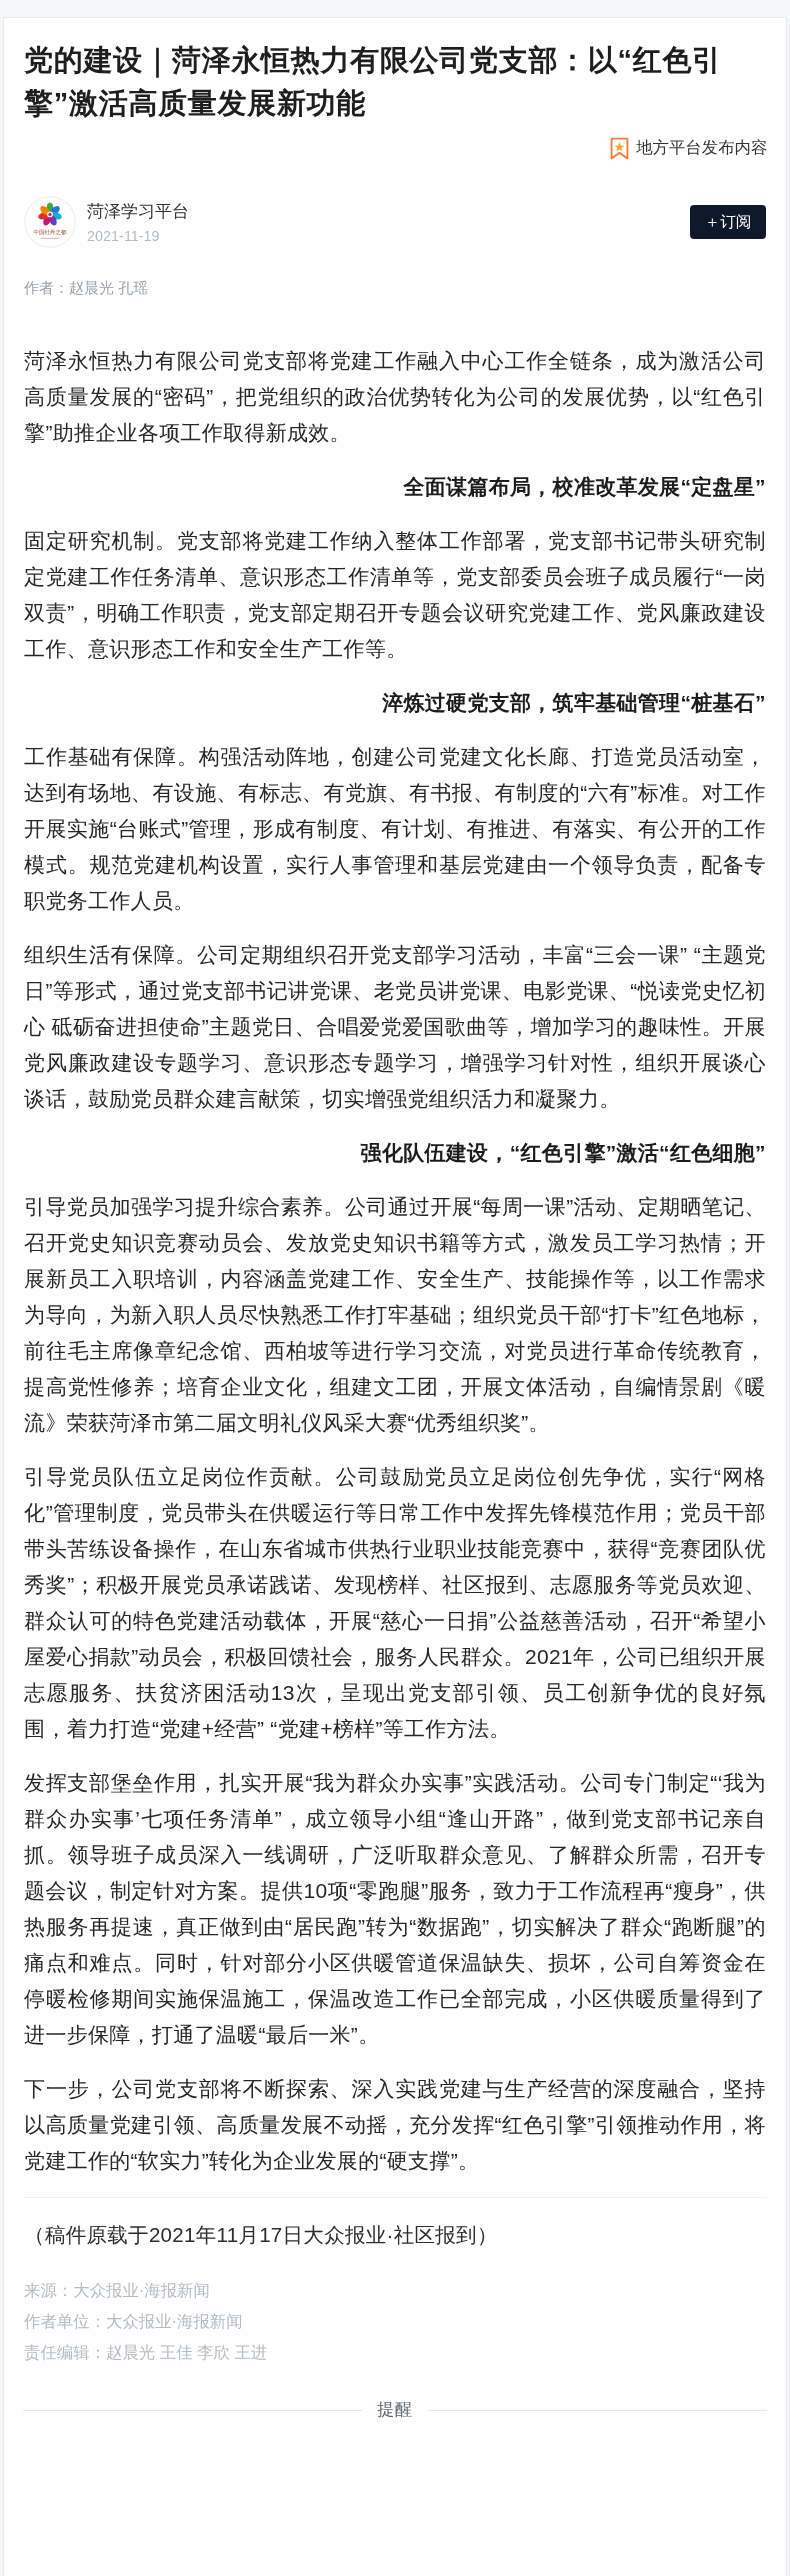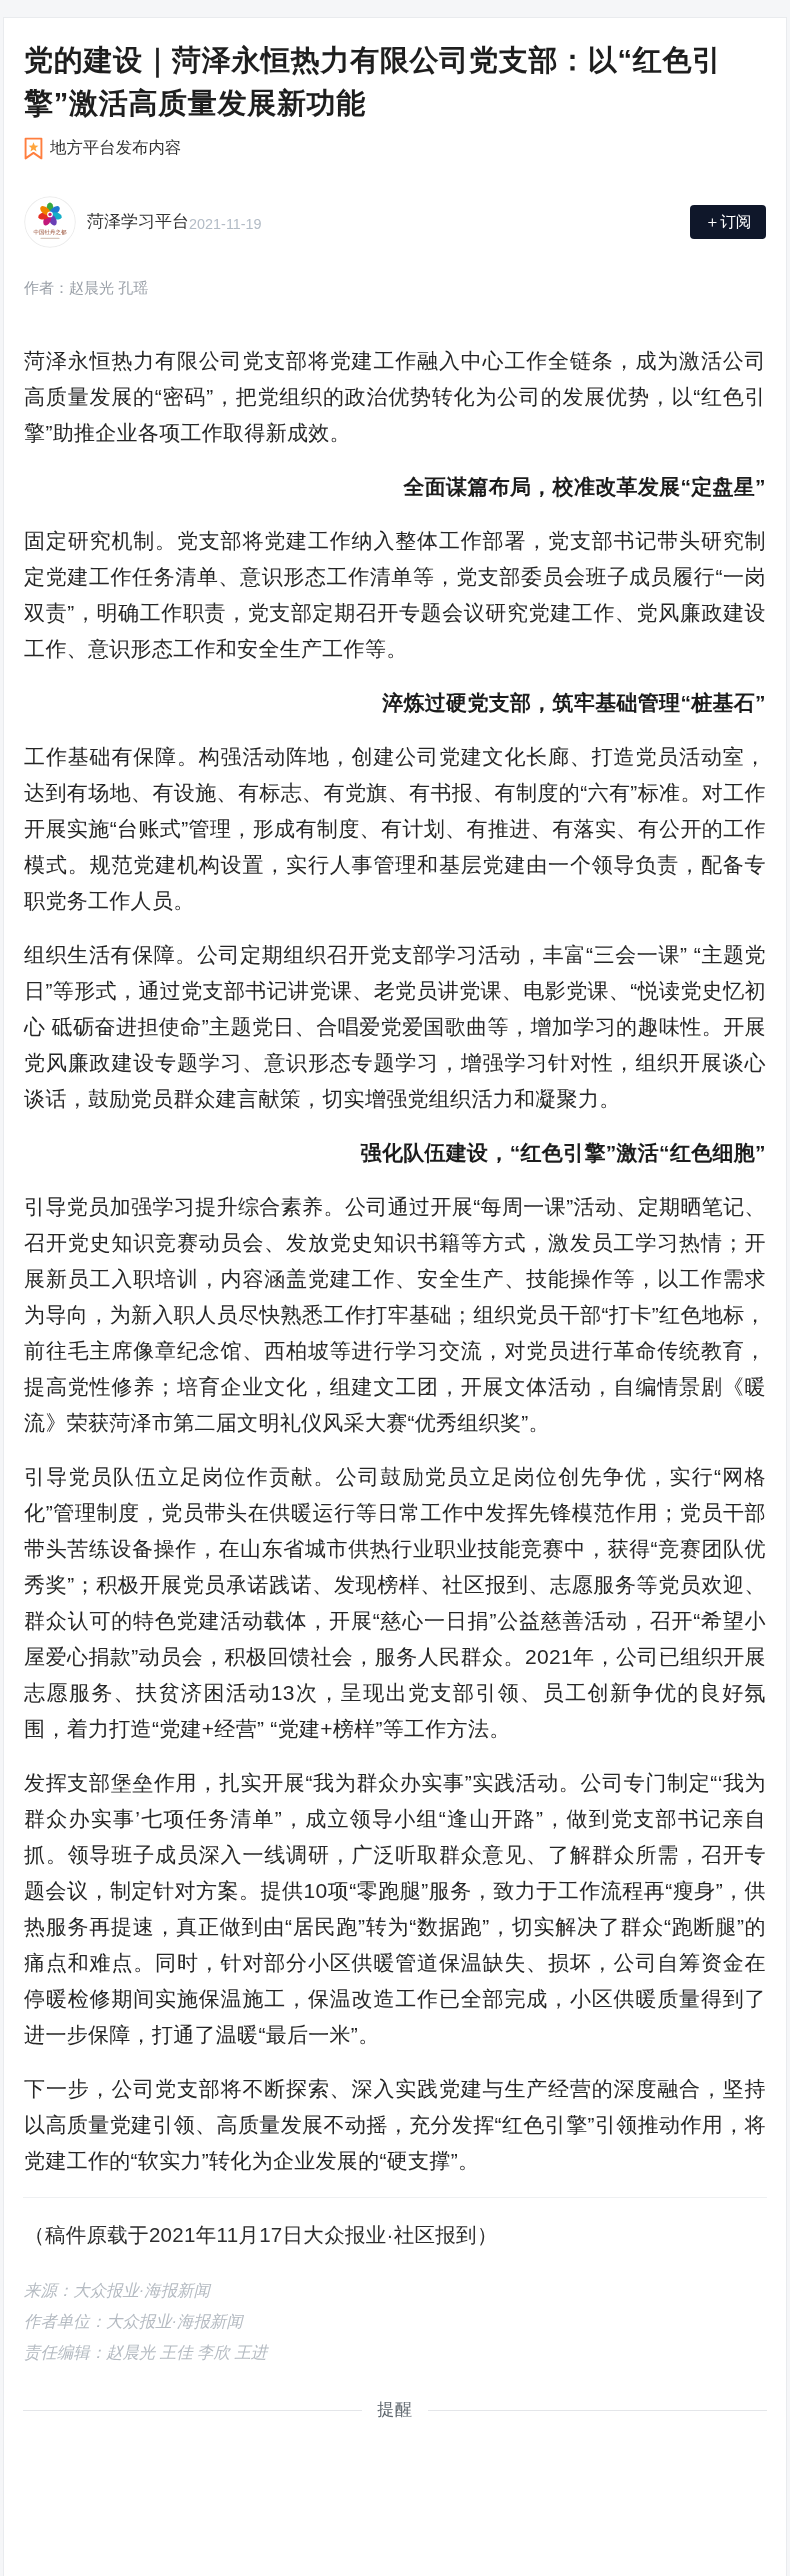--- a/index.html
+++ b/index.html
@@ -17,29 +17,29 @@
     border-bottom:none;
     box-sizing:border-box;
     min-height:2559px;
     padding:18px 19px 41px 19px;
   }
   .title{
     font-size:29px;line-height:43px;font-weight:700;color:#1e1e1e;
     letter-spacing:0.7px;margin:2.7px 1.4px 0 1.4px;
   }
   .badge-row{
-    margin-top:12.3px;display:flex;align-items:center;gap:7px;padding-left:1.4px;
+    margin-top:12.3px;display:flex;align-items:center;gap:7px;padding-left:1.4px;justify-content:flex-end;
   }
   .badge-row .badge-label{font-size:16.4px;color:#333333;}
   .bookmark{width:19px;height:23px;display:block;}
   .publisher-row{
     margin-top:36px;display:flex;align-items:center;padding:0 1.4px;
   }
   .logo{width:52px;height:52px;border-radius:50%;display:block;cursor:pointer;}
-  .pub-info{margin-left:11px;display:flex;flex-direction:row;justify-content:center;}
+  .pub-info{margin-left:11px;display:flex;flex-direction:column;justify-content:center;}
   .pub-name{font-size:17px;color:#333333;font-weight:500;cursor:pointer;}
   .pub-date{font-size:14.4px;color:#b3bcc6;margin-top:5.5px;}
   .subscribe-btn{
     margin-left:auto;border:none;border-radius:4.1px;
     color:#ffffff;font-size:15.7px;line-height:1;
     padding:9px 14.4px;cursor:pointer;
     font-family:"Liberation Sans","DejaVu Sans",sans-serif;
   }
   .author-line{margin-top:31px;font-size:15px;color:#9aa0a8;padding-left:1.4px;}
   .article{margin-top:45px;padding:0 1.4px;}
@@ -49,21 +49,21 @@
   }
   .article h3{
     font-size:21px;line-height:36px;color:#1c1c1c;font-weight:700;
     margin:0 0 18px 0;letter-spacing:0.3px;text-align:right;
   }
   .source-section{
     border-top:0.7px solid #eef0f2;
     margin-top:6.8px;padding-top:20.5px;
   }
   .source-note{font-size:20.5px;line-height:34px;color:#2c2c2c;padding:0 1.4px;letter-spacing:0.3px;}
-  .meta-block{margin-top:23px;padding:0 1.4px;font-style:italic;}
+  .meta-block{margin-top:23px;padding:0 1.4px;}
   .meta-line{font-size:16.4px;line-height:31px;color:#b5bbc2;}
   .reminder{margin-top:30px;}
   .reminder-divider{display:flex;align-items:center;}
   .reminder-divider .line{flex:1;height:0.7px;background:#e4e6e9;}
   .reminder-divider .reminder-label{
     font-size:17px;color:#5c646b;padding:0 15px;letter-spacing:0.7px;
   }
 </style>
 </head>
 <body>

